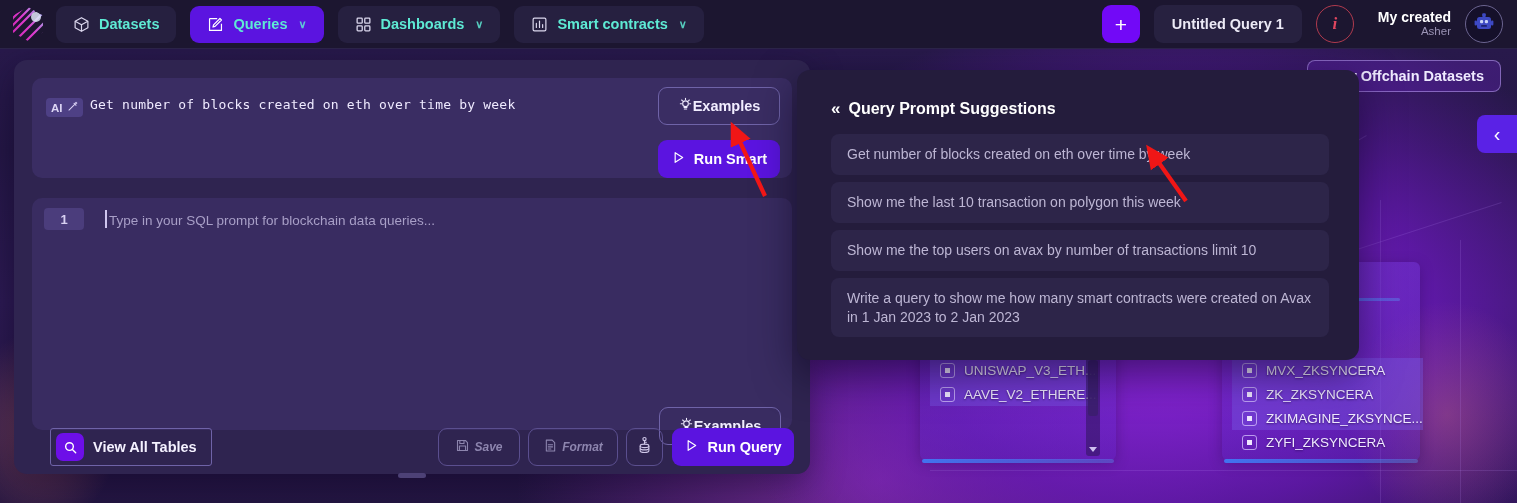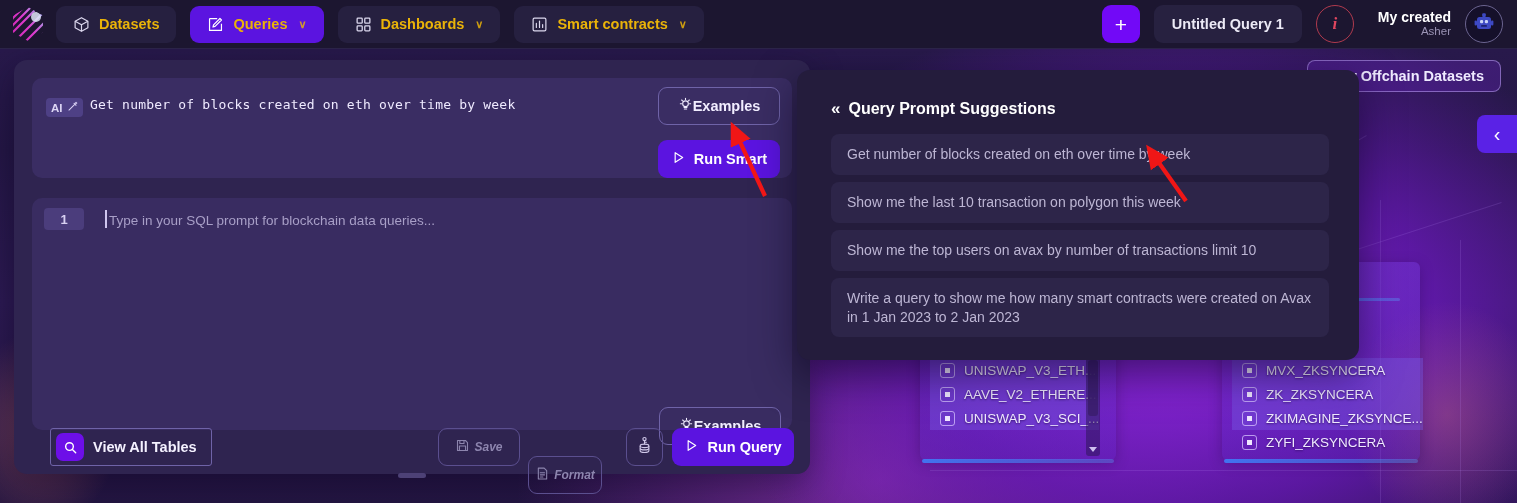--- a/index.html
+++ b/index.html
@@ -38,21 +38,21 @@
   }
   .logo { width: 56px; display: flex; align-items: center; justify-content: center; }
   .logo svg { display:block; }
 
   .nav { display: flex; align-items: center; gap: 14px; }
   .navbtn {
     height: 37px; border-radius: 9px;
     background: #262040;
     display: flex; align-items: center; gap: 9px;
     padding: 0 17px;
-    color: #eab308; font-size: 14.5px; font-weight: 600;
+    color: #5eead4; font-size: 14.5px; font-weight: 600;
     white-space: nowrap;
   }
   .navbtn.active { background: #5b14e0; }
   .navbtn .ic { display:flex; align-items:center; }
   .chev { font-size: 11px; opacity: .85; margin-left: 2px; }
 
   .topright {
     margin-left: auto; display: flex; align-items: center; gap: 14px;
     padding-right: 14px;
   }
@@ -216,21 +216,21 @@
     width: 28px; height: 28px; border-radius: 7px; background: #6d0fe8;
     display: flex; align-items: center; justify-content: center;
   }
   .ghostbtn {
     position: absolute; top: 5px; height: 38px;
     border-radius: 9px; border: 1px solid #5b4f8f;
     display: flex; align-items: center; justify-content: center; gap: 4px;
     color: #8d85ae; font-size: 12px; font-weight: 600; font-style: italic;
   }
   .ghostbtn.save { left: 424px; width: 82px; }
-  .ghostbtn.format { left: 514px; width: 74px; margin-top: 28px; }
+  .ghostbtn.format { left: 514px; width: 90px; }
   .iconbtn {
     position: absolute; left: 612px; top: 5px; width: 37px; height: 38px;
     border-radius: 9px; border: 1px solid #5b4f8f;
     display: flex; align-items: center; justify-content: center;
   }
   .btn-runquery {
     position: absolute; left: 658px; top: 5px; width: 122px; height: 38px;
     border-radius: 9px; background: #5b14e0;
     display: flex; align-items: center; justify-content: center; gap: 8px;
     color: #fff; font-size: 14.5px; font-weight: 700;
@@ -292,26 +292,20 @@
       <span class="sq">
           <i></i>
         </span>
       <span>UNISWAP_V3_ETH...</span>
     </div>
     <div class="dsrow sel">
       <span class="sq">
           <i></i>
         </span>
       <span>AAVE_V2_ETHERE...</span>
-    </div>
-    <div class="dsrow sel">
-      <span class="sq">
-          <i></i>
-        </span>
-      <span>UNISWAP_V3_SCI_...</span>
     </div>
   </div>
   <div class="ds-scroll">
     <div class="th"></div>
     <div class="ar"></div>
   </div>
 </div>
 
 <div class="panel-card c2">
   <div class="dslist">

